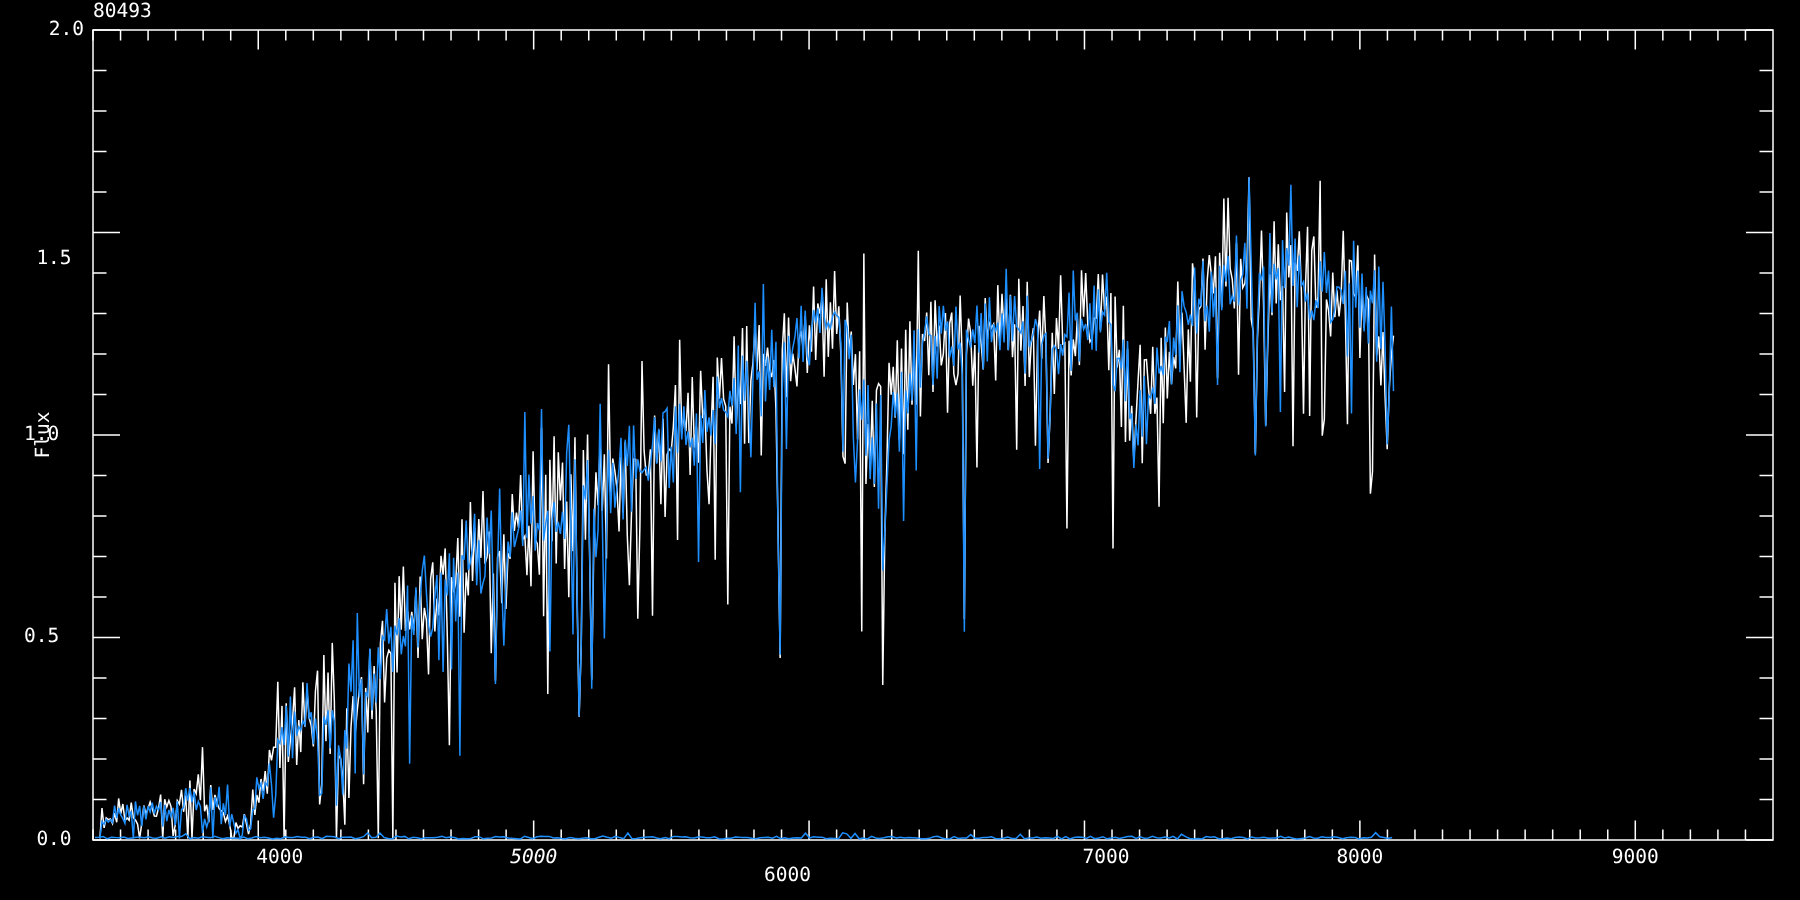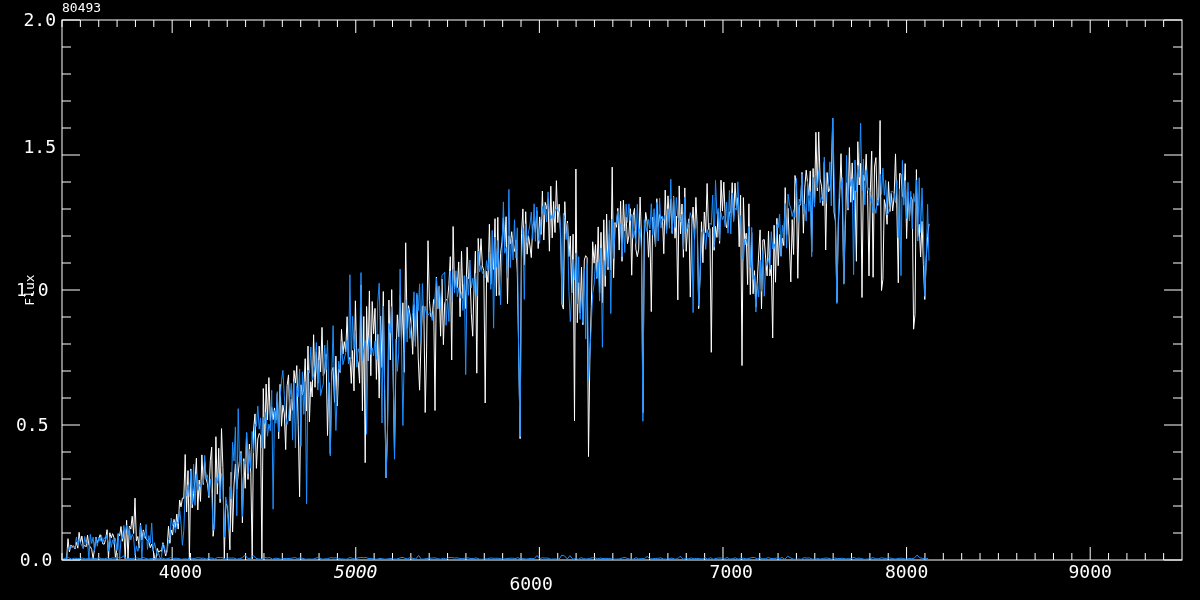--- a/index.html
+++ b/index.html
@@ -1,41 +1,41 @@
 <!DOCTYPE html>
 <html><head>
 <meta charset="utf-8">
 <style>
   html,body{margin:0;padding:0;background:#000;width:1200px;height:600px;overflow:hidden;}
   #stage{position:relative;width:1200px;height:600px;background:#000;
          font-family:"DejaVu Sans Mono","Liberation Mono",monospace;}
   #plot-svg{position:absolute;left:0;top:0;}
   .lbl{position:absolute;color:#fff;font-size:13px;line-height:13px;white-space:pre;}
-  .tick-lbl{position:absolute;color:#fff;font-size:18px;line-height:13px;white-space:pre;}
+  .tick-lbl{position:absolute;color:#fff;font-size:13px;line-height:13px;white-space:pre;}
   #chart-title{left:62px;top:1px;width:1120px;text-align:left;}
   #x-axis-title{left:62px;top:580px;width:1120px;text-align:center;}
   #y-axis-title{left:29px;top:290px;transform:translate(-50%,-50%) rotate(-90deg);}
 </style>
 </head>
 <body>
 
 <div id="stage">
   <svg id="plot-svg" width="1200" height="600">
       <rect x="62" y="20" width="1120" height="540" fill="none" stroke="#ffffff" stroke-width="1"></rect>
       <path d="M172.1639344262295 560V547M172.1639344262295 20V33M355.77049180327873 560V547M355.77049180327873 20V33M539.3770491803278 560V547M539.3770491803278 20V33M722.983606557377 560V547M722.983606557377 20V33M906.5901639344262 560V547M906.5901639344262 20V33M1090.1967213114754 560V547M1090.1967213114754 20V33M62 560V553M62 20V27M80.36065573770492 560V553M80.36065573770492 20V27M98.72131147540983 560V553M98.72131147540983 20V27M117.08196721311475 560V553M117.08196721311475 20V27M135.44262295081967 560V553M135.44262295081967 20V27M153.80327868852459 560V553M153.80327868852459 20V27M190.52459016393442 560V553M190.52459016393442 20V27M208.88524590163937 560V553M208.88524590163937 20V27M227.24590163934425 560V553M227.24590163934425 20V27M245.60655737704917 560V553M245.60655737704917 20V27M263.96721311475414 560V553M263.96721311475414 20V27M282.327868852459 560V553M282.327868852459 20V27M300.6885245901639 560V553M300.6885245901639 20V27M319.04918032786884 560V553M319.04918032786884 20V27M337.40983606557376 560V553M337.40983606557376 20V27M374.1311475409836 560V553M374.1311475409836 20V27M392.4918032786885 560V553M392.4918032786885 20V27M410.8524590163935 560V553M410.8524590163935 20V27M429.21311475409834 560V553M429.21311475409834 20V27M447.57377049180326 560V553M447.57377049180326 20V27M465.93442622950823 560V553M465.93442622950823 20V27M484.2950819672131 560V553M484.2950819672131 20V27M502.655737704918 560V553M502.655737704918 20V27M521.016393442623 560V553M521.016393442623 20V27M557.7377049180327 560V553M557.7377049180327 20V27M576.0983606557377 560V553M576.0983606557377 20V27M594.4590163934425 560V553M594.4590163934425 20V27M612.8196721311475 560V553M612.8196721311475 20V27M631.1803278688525 560V553M631.1803278688525 20V27M649.5409836065575 560V553M649.5409836065575 20V27M667.9016393442623 560V553M667.9016393442623 20V27M686.2622950819672 560V553M686.2622950819672 20V27M704.622950819672 560V553M704.622950819672 20V27M741.344262295082 560V553M741.344262295082 20V27M759.704918032787 560V553M759.704918032787 20V27M778.0655737704918 560V553M778.0655737704918 20V27M796.4262295081967 560V553M796.4262295081967 20V27M814.7868852459017 560V553M814.7868852459017 20V27M833.1475409836065 560V553M833.1475409836065 20V27M851.5081967213115 560V553M851.5081967213115 20V27M869.8688524590165 560V553M869.8688524590165 20V27M888.2295081967213 560V553M888.2295081967213 20V27M924.9508196721312 560V553M924.9508196721312 20V27M943.311475409836 560V553M943.311475409836 20V27M961.672131147541 560V553M961.672131147541 20V27M980.032786885246 560V553M980.032786885246 20V27M998.3934426229508 560V553M998.3934426229508 20V27M1016.7540983606557 560V553M1016.7540983606557 20V27M1035.1147540983607 560V553M1035.1147540983607 20V27M1053.4754098360654 560V553M1053.4754098360654 20V27M1071.8360655737706 560V553M1071.8360655737706 20V27M1108.5573770491803 560V553M1108.5573770491803 20V27M1126.918032786885 560V553M1126.918032786885 20V27M1145.27868852459 560V553M1145.27868852459 20V27M1163.639344262295 560V553M1163.639344262295 20V27M62 560H80M1182 560H1164M62 425H80M1182 425H1164M62 290H80M1182 290H1164M62 155H80M1182 155H1164M62 20H80M1182 20H1164M62 533H71M1182 533H1173M62 506H71M1182 506H1173M62 479H71M1182 479H1173M62 452H71M1182 452H1173M62 398H71M1182 398H1173M62 371H71M1182 371H1173M62 344H71M1182 344H1173M62 317H71M1182 317H1173M62 263H71M1182 263H1173M62 236H71M1182 236H1173M62 209H71M1182 209H1173M62 182H71M1182 182H1173M62 128H71M1182 128H1173M62 101H71M1182 101H1173M62 74H71M1182 74H1173M62 47H71M1182 47H1173" stroke="#ffffff" stroke-width="1" fill="none"></path>
       <polyline points="66.6,558.9 68.0,538.7 69.4,551.9 70.8,545.2 72.2,546.4 73.6,545.9 75.0,549.0 76.4,542.1 77.8,548.2 79.1,532.3 80.5,542.5 81.9,536.0 83.3,547.2 84.7,545.3 86.1,546.8 87.5,535.1 88.9,545.3 90.3,546.6 91.7,549.4 93.1,558.9 94.5,548.9 95.9,537.0 97.3,542.8 98.7,539.0 100.1,534.7 101.5,539.1 102.9,544.0 104.3,544.1 105.7,538.7 107.1,529.7 108.5,558.9 109.8,532.8 111.2,537.9 112.6,533.7 114.0,537.7 115.4,557.3 116.8,550.2 118.2,533.7 119.6,536.0 121.0,526.5 122.4,541.2 123.8,530.3 125.2,558.9 126.6,520.3 128.0,558.9 129.4,526.0 130.8,529.1 132.2,516.2 133.6,533.5 135.0,498.1 136.4,540.9 137.8,536.5 139.2,548.1 140.5,523.4 141.9,540.0 143.3,529.9 144.7,535.3 146.1,539.1 147.5,540.5 148.9,541.9 150.3,547.7 151.7,544.0 153.1,549.8 154.5,558.2 155.9,558.9 157.3,548.4 158.7,552.3 160.1,550.5 161.5,551.4 162.9,542.7 164.3,549.3 165.7,556.0 167.1,549.4 168.5,526.3 169.9,543.3 171.2,529.9 172.6,535.1 174.0,519.3 175.4,527.4 176.8,514.1 178.2,529.1 179.6,500.0 181.0,506.9 182.4,498.2 183.8,498.2 185.2,454.5 186.6,512.0 188.0,470.6 189.4,558.9 190.8,468.9 192.2,507.9 193.6,493.4 195.0,480.8 196.4,458.2 197.8,510.0 199.2,480.0 200.5,501.4 201.9,454.9 203.3,484.5 204.7,461.4 206.1,478.5 207.5,483.9 208.9,497.6 210.3,460.7 211.7,447.1 213.1,536.3 214.5,522.7 215.9,436.7 217.3,494.2 218.7,448.3 220.1,502.7 221.5,428.6 222.9,467.3 224.3,558.9 225.7,503.4 227.1,505.7 228.5,518.8 229.9,549.8 231.2,472.2 232.6,532.0 234.0,485.0 235.4,464.0 236.8,489.0 238.2,473.2 239.6,459.8 241.0,451.4 242.4,522.8 243.8,458.6 245.2,488.3 246.6,432.9 248.0,479.4 249.4,444.0 250.8,473.5 252.2,558.9 253.6,429.2 255.0,413.9 256.4,468.3 257.8,438.9 259.2,433.5 260.6,435.7 261.9,558.9 263.3,388.5 264.7,448.4 266.1,384.1 267.5,419.8 268.9,377.6 270.3,420.6 271.7,407.2 273.1,419.6 274.5,407.9 275.9,420.1 277.3,393.3 278.7,438.7 280.1,384.3 281.5,426.2 282.9,405.2 284.3,413.8 285.7,449.6 287.1,385.7 288.5,374.9 289.9,421.0 291.3,399.1 292.6,410.3 294.0,370.5 295.4,383.1 296.8,365.6 298.2,424.2 299.6,496.8 301.0,384.8 302.4,394.8 303.8,389.0 305.2,358.7 306.6,411.1 308.0,346.1 309.4,421.8 310.8,381.7 312.2,397.0 313.6,334.7 315.0,387.3 316.4,352.2 317.8,383.1 319.2,346.1 320.6,371.9 322.0,327.4 323.3,375.8 324.7,371.3 326.1,354.3 327.5,435.5 328.9,382.4 330.3,453.9 331.7,371.5 333.1,367.4 334.5,402.2 335.9,356.1 337.3,406.0 338.7,368.9 340.1,372.5 341.5,329.4 342.9,354.0 344.3,341.7 345.7,351.8 347.1,316.7 348.5,359.8 349.9,357.4 351.3,383.4 352.6,350.5 354.0,390.9 355.4,300.8 356.8,359.6 358.2,362.4 359.6,383.2 361.0,285.1 362.4,410.8 363.8,316.5 365.2,462.7 366.6,306.5 368.0,360.9 369.4,290.9 370.8,375.7 372.2,301.5 373.6,333.7 375.0,308.4 376.4,379.4 377.8,334.3 379.2,398.1 380.6,316.2 382.0,367.5 383.3,291.5 384.7,398.3 386.1,477.8 387.5,429.3 388.9,300.0 390.3,359.9 391.7,289.6 393.1,371.8 394.5,453.1 395.9,362.1 397.3,314.8 398.7,336.8 400.1,295.4 401.5,340.6 402.9,302.8 404.3,372.3 405.7,242.8 407.1,328.4 408.5,305.7 409.9,313.9 411.3,325.6 412.7,354.3 414.0,304.6 415.4,341.6 416.8,294.7 418.2,357.1 419.6,390.2 421.0,342.0 422.4,306.1 423.8,306.3 425.2,412.5 426.6,350.9 428.0,240.7 429.4,300.6 430.8,316.6 432.2,316.9 433.6,299.5 435.0,410.5 436.4,277.0 437.8,308.6 439.2,286.5 440.6,336.2 442.0,279.1 443.4,344.7 444.7,303.3 446.1,299.4 447.5,300.7 448.9,284.5 450.3,256.7 451.7,360.0 453.1,226.5 454.5,289.0 455.9,277.3 457.3,287.5 458.7,261.9 460.1,316.7 461.5,251.3 462.9,298.4 464.3,284.4 465.7,308.5 467.1,247.2 468.5,278.8 469.9,271.4 471.3,313.3 472.7,336.2 474.0,288.2 475.4,251.2 476.8,373.2 478.2,238.4 479.6,265.8 481.0,238.7 482.4,265.9 483.8,270.7 485.2,403.0 486.6,271.1 488.0,282.4 489.4,224.2 490.8,284.2 492.2,254.2 493.6,269.5 495.0,218.7 496.4,295.9 497.8,217.3 499.2,295.4 500.6,253.4 502.0,241.7 503.4,217.8 504.7,246.5 506.1,216.7 507.5,303.7 508.9,235.9 510.3,243.9 511.7,231.7 513.1,246.9 514.5,251.4 515.9,240.1 517.3,272.6 518.7,351.8 520.1,438.7 521.5,233.7 522.9,208.9 524.3,264.9 525.7,211.7 527.1,254.2 528.5,235.8 529.9,245.2 531.3,257.6 532.7,226.6 534.1,220.6 535.4,232.4 536.8,210.9 538.2,248.6 539.6,216.9 541.0,234.5 542.4,191.0 543.8,240.0 545.2,202.3 546.6,209.1 548.0,199.0 549.4,251.2 550.8,186.2 552.2,237.9 553.6,201.5 555.0,232.5 556.4,180.7 557.8,222.6 559.2,204.2 560.6,237.2 562.0,304.3 563.4,309.1 564.8,201.7 566.1,234.0 567.5,221.1 568.9,256.6 570.3,236.1 571.7,293.0 573.1,234.2 574.5,421.0 575.9,169.0 577.3,322.7 578.7,282.7 580.1,313.0 581.5,267.2 582.9,324.7 584.3,260.1 585.7,255.7 587.1,257.7 588.5,456.6 589.9,355.3 591.3,306.5 592.7,241.8 594.1,263.2 595.5,244.6 596.8,278.4 598.2,226.9 599.6,293.0 601.0,232.3 602.4,302.9 603.8,219.8 605.2,286.5 606.6,214.1 608.0,269.8 609.4,233.9 610.8,269.9 612.2,167.1 613.6,277.7 615.0,222.6 616.4,227.3 617.8,208.3 619.2,250.1 620.6,201.2 622.0,261.3 623.4,200.2 624.8,231.1 626.1,217.1 627.5,243.6 628.9,235.9 630.3,208.7 631.7,275.2 633.1,215.8 634.5,208.4 635.9,249.2 637.3,256.7 638.7,249.2 640.1,197.0 641.5,238.9 642.9,412.7 644.3,236.5 645.7,212.4 647.1,221.8 648.5,257.2 649.9,230.0 651.3,311.6 652.7,217.2 654.1,229.3 655.5,246.3 656.8,198.7 658.2,226.6 659.6,214.5 661.0,218.6 662.4,216.1 663.8,253.7 665.2,190.1 666.6,229.8 668.0,195.8 669.4,221.7 670.8,199.0 672.2,233.4 673.6,196.5 675.0,238.2 676.4,216.2 677.8,299.9 679.2,185.9 680.6,233.8 682.0,204.0 683.4,257.3 684.8,187.9 686.2,251.4 687.5,228.6 688.9,218.8 690.3,297.1 691.7,227.3 693.1,207.0 694.5,239.2 695.9,197.4 697.3,229.3 698.7,308.7 700.1,276.2 701.5,221.8 702.9,262.7 704.3,212.0 705.7,232.6 707.1,183.5 708.5,229.3 709.9,228.5 711.3,352.3 712.7,227.1 714.1,250.3 715.5,226.3 716.9,237.4 718.2,212.1 719.6,243.4 721.0,180.2 722.4,211.1 723.8,182.1 725.2,216.6 726.6,227.9 728.0,225.7 729.4,212.1 730.8,212.2 732.2,182.7 733.6,220.2 735.0,183.1 736.4,206.6 737.8,197.7 739.2,246.8 740.6,195.3 742.0,365.6 743.4,197.6 744.8,245.0 746.2,233.2 747.6,284.6 748.9,203.8 750.3,294.6 751.7,232.5 753.1,293.8 754.5,270.6 755.9,306.9 757.3,280.1 758.7,254.1 760.1,229.9 761.5,308.9 762.9,239.9 764.3,239.7 765.7,258.9 767.1,275.9 768.5,231.1 769.9,275.9 771.3,265.0 772.7,337.9 774.1,225.2 775.5,282.2 776.9,218.3 778.2,265.7 779.6,234.6 781.0,256.0 782.4,238.1 783.8,245.6 785.2,187.6 786.6,234.7 788.0,208.3 789.4,245.0 790.8,281.9 792.2,219.6 793.6,254.5 795.0,175.5 796.4,186.8 797.8,278.3 799.2,206.5 800.6,204.0 802.0,172.4 803.4,233.2 804.8,187.2 806.2,170.1 807.6,183.4 808.9,195.6 810.3,170.9 811.7,252.1 813.1,168.5 814.5,204.9 815.9,132.3 817.3,191.0 818.7,131.9 820.1,178.9 821.5,186.2 822.9,205.7 824.3,162.1 825.7,249.9 827.1,172.5 828.5,191.8 829.9,189.1 831.3,176.4 832.7,118.1 834.1,212.6 835.5,221.2 836.9,302.4 838.3,225.6 839.6,197.6 841.0,153.7 842.4,203.7 843.8,283.6 845.2,229.5 846.6,182.8 848.0,210.1 849.4,147.5 850.8,202.3 852.2,162.9 853.6,200.1 855.0,190.7 856.4,261.3 857.8,141.7 859.2,185.0 860.6,163.3 862.0,297.5 863.4,175.1 864.8,180.6 866.2,154.2 867.6,194.7 869.0,275.9 870.3,192.4 871.7,151.2 873.1,277.3 874.5,167.1 875.9,157.6 877.3,205.3 878.7,197.7 880.1,120.5 881.5,290.5 882.9,279.3 884.3,199.6 885.7,206.9 887.1,224.3 888.5,181.7 889.9,211.5 891.3,193.5 892.7,210.9 894.1,197.1 895.5,153.9 896.9,209.9 898.3,282.8 899.6,173.5 901.0,174.0 902.4,195.9 903.8,198.0 905.2,163.6 906.6,238.6 908.0,192.5 909.4,218.7 910.8,196.6 912.2,199.6 913.6,329.2 915.0,314.3 916.4,169.6 917.8,236.7 919.2,224.3 920.6,257.0 922.0,221.4 923.4,264.6 924.8,299.5 926.2,258.3 927.6,236.5 929.0,223.8" fill="none" stroke="#ffffff" stroke-width="1"></polyline>
       <polyline points="66.6,558.9 68.0,547.7 69.4,549.5 70.8,546.2 72.2,548.1 73.6,546.5 75.0,548.4 76.4,537.0 77.8,545.5 79.1,538.8 80.5,543.3 81.9,545.8 83.3,548.9 84.7,536.6 86.1,543.9 87.5,540.8 88.9,558.9 90.3,534.3 91.7,543.5 93.1,537.2 94.5,550.8 95.9,537.4 97.3,546.2 98.7,537.4 100.1,541.3 101.5,535.1 102.9,542.5 104.3,537.6 105.7,539.9 107.1,534.7 108.5,551.1 109.8,536.5 111.2,547.4 112.6,539.9 114.0,544.5 115.4,538.5 116.8,550.1 118.2,534.1 119.6,558.9 121.0,539.7 122.4,538.4 123.8,525.5 125.2,533.7 126.6,525.3 128.0,534.7 129.4,527.7 130.8,540.0 132.2,534.3 133.6,537.7 135.0,555.3 136.4,545.9 137.8,551.3 139.2,546.6 140.5,524.8 141.9,558.9 143.3,531.4 144.7,538.0 146.1,524.5 147.5,549.4 148.9,535.6 150.3,543.4 151.7,523.0 153.1,551.1 154.5,542.7 155.9,548.9 157.3,555.5 158.7,553.3 160.1,558.9 161.5,556.8 162.9,543.8 164.3,545.9 165.7,553.6 167.1,552.6 168.5,539.8 169.9,539.2 171.2,518.2 172.6,525.6 174.0,522.1 175.4,532.6 176.8,521.8 178.2,523.5 179.6,508.9 181.0,523.2 182.4,545.2 183.8,530.3 185.2,493.2 186.6,495.5 188.0,484.8 189.4,496.6 190.8,470.5 192.2,504.5 193.6,464.3 195.0,505.4 196.4,474.3 197.8,490.3 199.2,484.5 200.5,486.8 201.9,480.8 203.3,483.4 204.7,455.4 206.1,479.4 207.5,474.8 208.9,496.2 210.3,478.9 211.7,493.5 213.1,530.1 214.5,529.0 215.9,477.6 217.3,483.2 218.7,473.6 220.1,499.0 221.5,473.5 222.9,481.1 224.3,537.1 225.7,496.9 227.1,505.6 228.5,529.9 229.9,486.7 231.2,499.1 232.6,442.3 234.0,461.1 235.4,426.9 236.8,515.7 238.2,408.6 239.6,464.6 241.0,452.6 242.4,516.4 243.8,461.4 245.2,464.1 246.6,432.4 248.0,473.7 249.4,449.0 250.8,468.4 252.2,431.5 253.6,452.8 255.0,424.2 256.4,426.4 257.8,406.1 259.2,429.1 260.6,417.9 261.9,447.9 263.3,417.1 264.7,423.4 266.1,412.0 267.5,436.2 268.9,424.0 270.3,430.9 271.7,390.3 273.1,509.2 274.5,410.3 275.9,423.3 277.3,391.6 278.7,431.7 280.1,397.9 281.5,380.5 282.9,370.4 284.3,395.6 285.7,417.1 287.1,424.4 288.5,418.6 289.9,398.2 291.3,383.4 292.6,440.1 294.0,381.7 295.4,448.0 296.8,386.3 298.2,397.0 299.6,368.9 301.0,446.3 302.4,371.9 303.8,414.3 305.2,381.7 306.6,503.8 308.0,370.2 309.4,373.2 310.8,347.1 312.2,380.0 313.6,375.1 315.0,364.9 316.4,342.5 317.8,390.1 319.2,360.2 320.6,395.7 322.0,388.6 323.3,384.2 324.7,345.1 326.1,369.5 327.5,340.3 328.9,400.5 330.3,456.0 331.7,378.4 333.1,325.7 334.5,389.6 335.9,430.5 337.3,390.0 338.7,361.0 340.1,371.5 341.5,341.6 342.9,364.7 344.3,358.8 345.7,352.6 347.1,340.3 348.5,364.0 349.9,274.7 351.3,358.9 352.6,316.3 354.0,349.1 355.4,330.7 356.8,367.2 358.2,348.7 359.6,353.5 361.0,272.6 362.4,360.5 363.8,349.1 365.2,340.5 366.6,434.3 368.0,347.2 369.4,334.7 370.8,354.6 372.2,348.0 373.6,355.9 375.0,341.0 376.4,359.3 377.8,301.6 379.2,283.2 380.6,349.5 382.0,423.0 383.3,306.1 384.7,391.4 386.1,477.7 387.5,429.9 388.9,323.5 390.3,332.9 391.7,306.7 393.1,367.8 394.5,459.2 395.9,339.1 397.3,371.4 398.7,353.3 400.1,269.1 401.5,345.3 402.9,425.6 404.3,351.4 405.7,300.0 407.1,342.1 408.5,308.5 409.9,338.5 411.3,325.2 412.7,312.5 414.0,291.8 415.4,346.4 416.8,293.1 418.2,310.7 419.6,283.8 421.0,341.1 422.4,283.6 423.8,319.3 425.2,306.3 426.6,314.0 428.0,315.1 429.4,313.2 430.8,311.5 432.2,320.5 433.6,309.0 435.0,296.7 436.4,278.0 437.8,309.1 439.2,285.8 440.6,307.6 442.0,275.2 443.4,274.3 444.7,272.2 446.1,325.4 447.5,297.8 448.9,321.6 450.3,270.9 451.7,302.0 453.1,269.2 454.5,293.0 455.9,270.8 457.3,296.7 458.7,287.6 460.1,298.3 461.5,291.8 462.9,310.5 464.3,275.6 465.7,374.6 467.1,276.8 468.5,295.3 469.9,260.0 471.3,287.9 472.7,278.3 474.0,290.5 475.4,273.4 476.8,295.9 478.2,251.0 479.6,272.0 481.0,265.5 482.4,273.4 483.8,274.6 485.2,277.7 486.6,260.5 488.0,270.4 489.4,252.0 490.8,289.4 492.2,230.4 493.6,328.2 495.0,237.0 496.4,267.1 497.8,240.5 499.2,270.4 500.6,304.9 502.0,251.8 503.4,201.9 504.7,253.2 506.1,247.5 507.5,277.6 508.9,189.4 510.3,267.6 511.7,238.2 513.1,260.0 514.5,219.8 515.9,258.2 517.3,227.8 518.7,357.5 520.1,436.5 521.5,259.9 522.9,228.2 524.3,299.4 525.7,223.8 527.1,242.5 528.5,232.0 529.9,225.0 531.3,212.0 532.7,238.9 534.1,203.8 535.4,241.3 536.8,207.1 538.2,237.5 539.6,243.4 541.0,220.4 542.4,206.6 543.8,215.1 545.2,205.6 546.6,222.0 548.0,191.8 549.4,211.1 550.8,218.9 552.2,214.9 553.6,219.3 555.0,211.2 556.4,208.0 557.8,210.5 559.2,211.4 560.6,228.6 562.0,301.2 563.4,213.2 564.8,218.4 566.1,239.5 567.5,223.1 568.9,291.7 570.3,321.7 571.7,293.6 573.1,259.5 574.5,279.8 575.9,253.0 577.3,303.8 578.7,256.7 580.1,319.4 581.5,291.6 582.9,322.7 584.3,269.0 585.7,339.1 587.1,263.4 588.5,380.3 589.9,354.2 591.3,323.5 592.7,293.6 594.1,284.4 595.5,261.3 596.8,277.8 598.2,262.2 599.6,301.1 601.0,247.9 602.4,347.3 603.8,260.5 605.2,275.6 606.6,249.0 608.0,267.1 609.4,220.2 610.8,313.6 612.2,219.3 613.6,258.4 615.0,228.5 616.4,221.7 617.8,210.9 619.2,222.9 620.6,223.8 622.0,256.7 623.4,223.9 624.8,252.5 626.1,204.1 627.5,222.4 628.9,203.8 630.3,220.5 631.7,214.2 633.1,238.3 634.5,231.0 635.9,243.9 637.3,204.3 638.7,233.0 640.1,228.5 641.5,250.2 642.9,421.2 644.3,219.8 645.7,226.1 647.1,231.8 648.5,219.5 649.9,228.8 651.3,203.7 652.7,235.2 654.1,208.7 655.5,246.1 656.8,202.4 658.2,241.0 659.6,198.2 661.0,228.1 662.4,216.1 663.8,220.6 665.2,215.1 666.6,233.5 668.0,208.8 669.4,228.3 670.8,179.2 672.2,233.3 673.6,197.1 675.0,227.5 676.4,197.4 677.8,217.7 679.2,219.8 680.6,222.0 682.0,214.2 683.4,249.2 684.8,197.1 686.2,231.4 687.5,227.1 688.9,222.5 690.3,212.7 691.7,218.1 693.1,312.6 694.5,230.0 695.9,223.7 697.3,222.3 698.7,305.8 700.1,276.7 701.5,232.8 702.9,230.5 704.3,233.2 705.7,249.4 707.1,229.3 708.5,237.1 709.9,223.0 711.3,224.6 712.7,195.0 714.1,247.3 715.5,180.4 716.9,213.7 718.2,208.5 719.6,240.9 721.0,212.6 722.4,219.6 723.8,216.0 725.2,226.7 726.6,202.2 728.0,233.2 729.4,190.4 730.8,233.9 732.2,192.9 733.6,221.6 735.0,207.9 736.4,210.1 737.8,181.8 739.2,214.6 740.6,216.3 742.0,256.2 743.4,260.8 744.8,239.0 746.2,238.9 747.6,245.7 748.9,226.3 750.3,267.4 751.7,227.4 753.1,279.3 754.5,275.6 755.9,312.0 757.3,283.0 758.7,296.9 760.1,260.1 761.5,291.2 762.9,250.6 764.3,296.2 765.7,263.6 767.1,265.4 768.5,258.2 769.9,269.3 771.3,231.7 772.7,249.0 774.1,243.9 775.5,250.0 776.9,224.5 778.2,228.0 779.6,214.0 781.0,256.5 782.4,225.1 783.8,236.6 785.2,203.5 786.6,248.2 788.0,194.1 789.4,204.1 790.8,208.1 792.2,216.5 793.6,209.8 795.0,217.3 796.4,178.3 797.8,222.4 799.2,199.1 800.6,204.2 802.0,173.8 803.4,214.1 804.8,203.8 806.2,221.1 807.6,181.1 808.9,211.5 810.3,191.7 811.7,256.7 813.1,177.2 814.5,206.8 815.9,176.6 817.3,187.8 818.7,170.6 820.1,202.8 821.5,197.3 822.9,201.1 824.3,157.0 825.7,203.5 827.1,186.9 828.5,183.1 829.9,161.8 831.3,205.8 832.7,118.1 834.1,173.6 835.5,228.3 836.9,303.6 838.3,218.4 839.6,181.9 841.0,187.0 842.4,177.7 843.8,284.3 845.2,221.2 846.6,155.3 848.0,208.4 849.4,175.9 850.8,186.3 852.2,178.8 853.6,274.7 855.0,160.1 856.4,192.1 857.8,165.4 859.2,177.1 860.6,123.2 862.0,190.6 863.4,159.0 864.8,204.8 866.2,170.3 867.6,190.3 869.0,187.8 870.3,201.2 871.7,195.1 873.1,213.0 874.5,207.0 875.9,213.4 877.3,200.1 878.7,205.4 880.1,174.1 881.5,194.4 882.9,168.1 884.3,195.3 885.7,180.3 887.1,214.9 888.5,213.0 889.9,205.7 891.3,191.2 892.7,191.5 894.1,193.5 895.5,202.7 896.9,180.5 898.3,237.6 899.6,188.9 901.0,275.6 902.4,160.5 903.8,205.2 905.2,180.4 906.6,218.4 908.0,182.4 909.4,221.0 910.8,191.3 912.2,228.9 913.6,193.7 915.0,202.2 916.4,180.1 917.8,241.1 919.2,177.7 920.6,232.6 922.0,187.9 923.4,230.8 924.8,296.3 926.2,261.6 927.6,204.3 929.0,260.7" fill="none" stroke="#1e8fff" stroke-width="1"></polyline>
       <polyline points="63.3,558.4 66.0,558.2 68.8,557.7 71.5,559.2 74.3,558.2 77.1,558.4 79.8,558.5 82.6,558.0 85.3,559.0 88.1,558.6 90.8,558.2 93.6,558.2 96.3,558.5 99.1,557.8 101.8,558.7 104.6,558.8 107.4,557.9 110.1,558.8 112.9,557.9 115.6,558.3 118.4,557.7 121.1,557.7 123.9,555.9 126.6,559.2 129.4,558.4 132.1,558.8 134.9,557.9 137.6,558.1 140.4,558.5 143.2,557.5 145.9,558.4 148.7,559.2 151.4,558.5 154.2,558.8 156.9,558.7 159.7,559.0 162.4,558.1 165.2,559.1 167.9,558.6 170.7,557.7 173.4,558.5 176.2,558.2 179.0,558.7 181.7,559.3 184.5,558.8 187.2,559.1 190.0,557.9 192.7,558.4 195.5,558.3 198.2,557.7 201.0,558.2 203.7,558.2 206.5,559.1 209.3,558.1 212.0,558.0 214.8,559.1 217.5,557.5 220.3,557.6 223.0,557.9 225.8,559.2 228.5,558.1 231.3,558.1 234.0,558.0 236.8,559.2 239.5,558.6 242.3,557.8 245.1,555.2 247.8,558.5 250.6,558.2 253.3,555.4 256.1,558.4 258.8,559.0 261.6,559.2 264.3,557.4 267.1,558.0 269.8,557.6 272.6,559.2 275.4,558.2 278.1,558.5 280.9,559.2 283.6,558.5 286.4,558.5 289.1,558.5 291.9,558.2 294.6,557.5 297.4,558.5 300.1,558.0 302.9,558.3 305.6,559.3 308.4,559.0 311.2,559.1 313.9,559.0 316.7,557.8 319.4,557.8 322.2,559.2 324.9,558.9 327.7,558.7 330.4,557.7 333.2,558.0 335.9,557.9 338.7,558.6 341.4,558.9 344.2,559.1 347.0,559.3 349.7,557.5 352.5,558.3 355.2,559.2 358.0,557.9 360.7,557.5 363.5,557.7 366.2,557.6 369.0,558.6 371.7,558.5 374.5,559.0 377.3,559.2 380.0,558.3 382.8,558.9 385.5,559.2 388.3,558.8 391.0,558.5 393.8,559.1 396.5,559.1 399.3,558.2 402.0,557.4 404.8,558.2 407.5,558.8 410.3,557.5 413.1,558.4 415.8,559.1 418.6,555.4 421.3,559.2 424.1,559.0 426.8,558.5 429.6,558.2 432.3,558.0 435.1,557.9 437.8,558.7 440.6,559.2 443.4,558.3 446.1,559.1 448.9,557.6 451.6,557.6 454.4,558.0 457.1,557.8 459.9,558.5 462.6,558.7 465.4,558.0 468.1,558.0 470.9,558.5 473.6,558.5 476.4,557.9 479.2,559.1 481.9,559.3 484.7,558.8 487.4,558.8 490.2,558.0 492.9,558.2 495.7,558.3 498.4,558.3 501.2,558.8 503.9,559.1 506.7,558.5 509.4,558.3 512.2,558.1 515.0,558.8 517.7,557.6 520.5,559.1 523.2,558.5 526.0,559.2 528.7,558.6 531.5,558.5 534.2,558.7 537.0,555.5 539.7,558.6 542.5,557.8 545.3,558.1 548.0,558.1 550.8,559.2 553.5,558.9 556.3,559.0 559.0,559.2 561.8,555.2 564.5,555.9 567.3,558.9 570.0,555.7 572.8,559.2 575.5,558.6 578.3,559.3 581.1,557.6 583.8,558.7 586.6,559.0 589.3,558.5 592.1,557.9 594.8,557.7 597.6,558.7 600.3,558.1 603.1,558.6 605.8,558.4 608.6,558.5 611.4,558.7 614.1,559.2 616.9,559.1 619.6,558.9 622.4,557.9 625.1,557.5 627.9,558.7 630.6,559.3 633.4,559.1 636.1,557.7 638.9,559.0 641.6,558.6 644.4,558.7 647.2,556.4 649.9,558.8 652.7,558.8 655.4,558.4 658.2,558.3 660.9,557.9 663.7,559.0 666.4,559.1 669.2,558.7 671.9,558.1 674.7,559.0 677.4,559.0 680.2,556.2 683.0,559.2 685.7,558.7 688.5,558.7 691.2,558.0 694.0,558.8 696.7,558.5 699.5,558.6 702.2,559.0 705.0,557.6 707.7,559.2 710.5,557.7 713.3,559.3 716.0,558.4 718.8,558.0 721.5,558.1 724.3,558.9 727.0,557.5 729.8,559.1 732.5,558.7 735.3,557.8 738.0,559.2 740.8,558.6 743.5,558.2 746.3,559.0 749.1,558.3 751.8,557.6 754.6,557.5 757.3,558.9 760.1,557.8 762.8,558.8 765.6,558.7 768.3,557.6 771.1,558.5 773.8,558.6 776.6,558.0 779.4,558.7 782.1,557.5 784.9,559.3 787.6,556.2 790.4,557.8 793.1,559.0 795.9,559.3 798.6,559.0 801.4,559.3 804.1,557.7 806.9,558.1 809.6,557.9 812.4,559.2 815.2,559.1 817.9,558.6 820.7,559.1 823.4,558.4 826.2,558.0 828.9,558.3 831.7,559.3 834.4,558.0 837.2,558.6 839.9,558.5 842.7,558.2 845.4,558.9 848.2,558.7 851.0,558.7 853.7,557.5 856.5,558.6 859.2,558.0 862.0,558.8 864.7,559.3 867.5,559.0 870.2,558.6 873.0,557.7 875.7,558.7 878.5,558.8 881.3,557.8 884.0,558.3 886.8,558.4 889.5,557.9 892.3,558.4 895.0,559.1 897.8,558.5 900.5,558.2 903.3,558.4 906.0,559.3 908.8,558.5 911.5,558.6 914.3,558.2 917.1,555.1 919.8,557.9 922.6,558.3 925.3,559.0 928.1,558.3" fill="none" stroke="#1e8fff" stroke-width="1"></polyline>
     </svg>
   <div class="lbl" id="chart-title">80493</div>
   <div class="lbl" id="y-axis-title">Flux</div>
 <div class="tick-lbl" style="left: 16px; top: 553px; width: 40px; text-align: center;">0.0</div>
     <div class="tick-lbl" style="left: 16px; top: 418px; width: 40px; text-align: left;">0.5</div>
     <div class="tick-lbl" style="left: 16px; top: 283px; width: 40px; text-align: left;">1.0</div>
-    <div class="tick-lbl" style="left: 16px; top: 140px; width: 40px; text-align: right;">1.5</div>
+    <div class="tick-lbl" style="left: 16px; top: 166px; width: 40px; text-align: center;">1.5</div>
     <div class="tick-lbl" style="left: 16px; top: 13px; width: 40px; text-align: right;">2.0</div>
     <div class="tick-lbl" style="left: 142.164px; top: 565px; width: 60px; text-align: right;">4000</div>
     <div class="tick-lbl" style="left: 325.77px; top: 565px; width: 60px; text-align: center; font-style: italic;">5000</div>
     <div class="tick-lbl" style="left: 509.377px; top: 577px; width: 60px; text-align: left;">6000</div>
     <div class="tick-lbl" style="left: 692.984px; top: 565px; width: 60px; text-align: right;">7000</div>
     <div class="tick-lbl" style="left: 876.59px; top: 565px; width: 60px; text-align: center;">8000</div>
     <div class="tick-lbl" style="left: 1060.2px; top: 565px; width: 60px; text-align: center;">9000</div>
   </div>
 
 </body></html>

